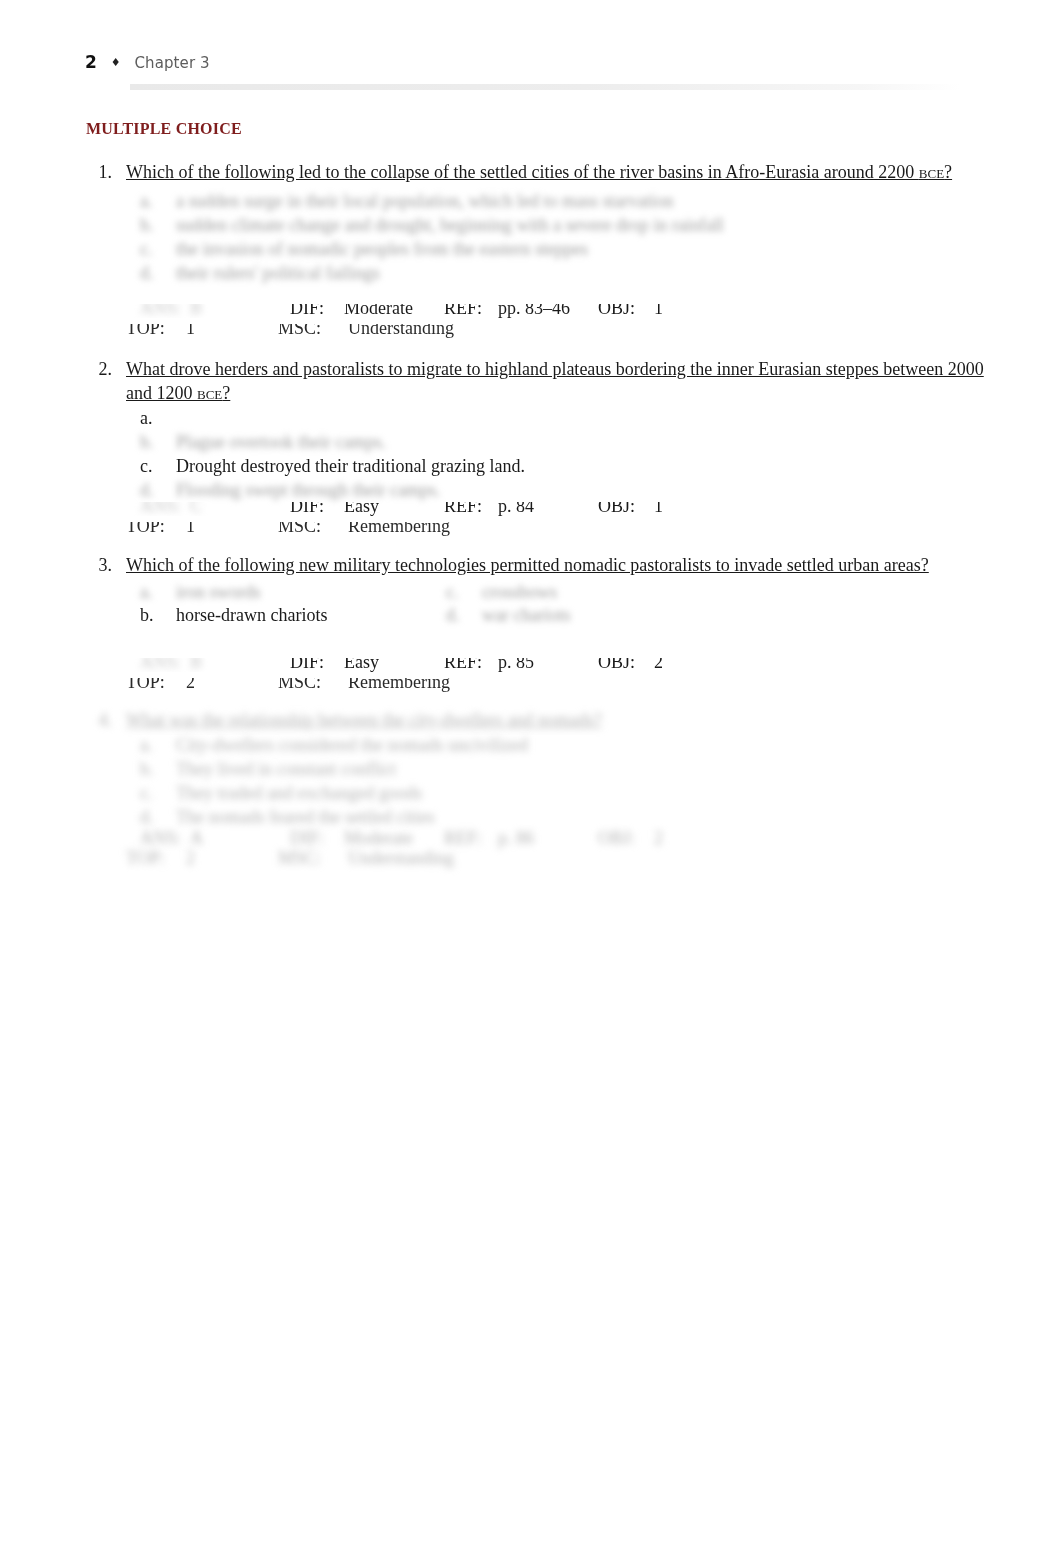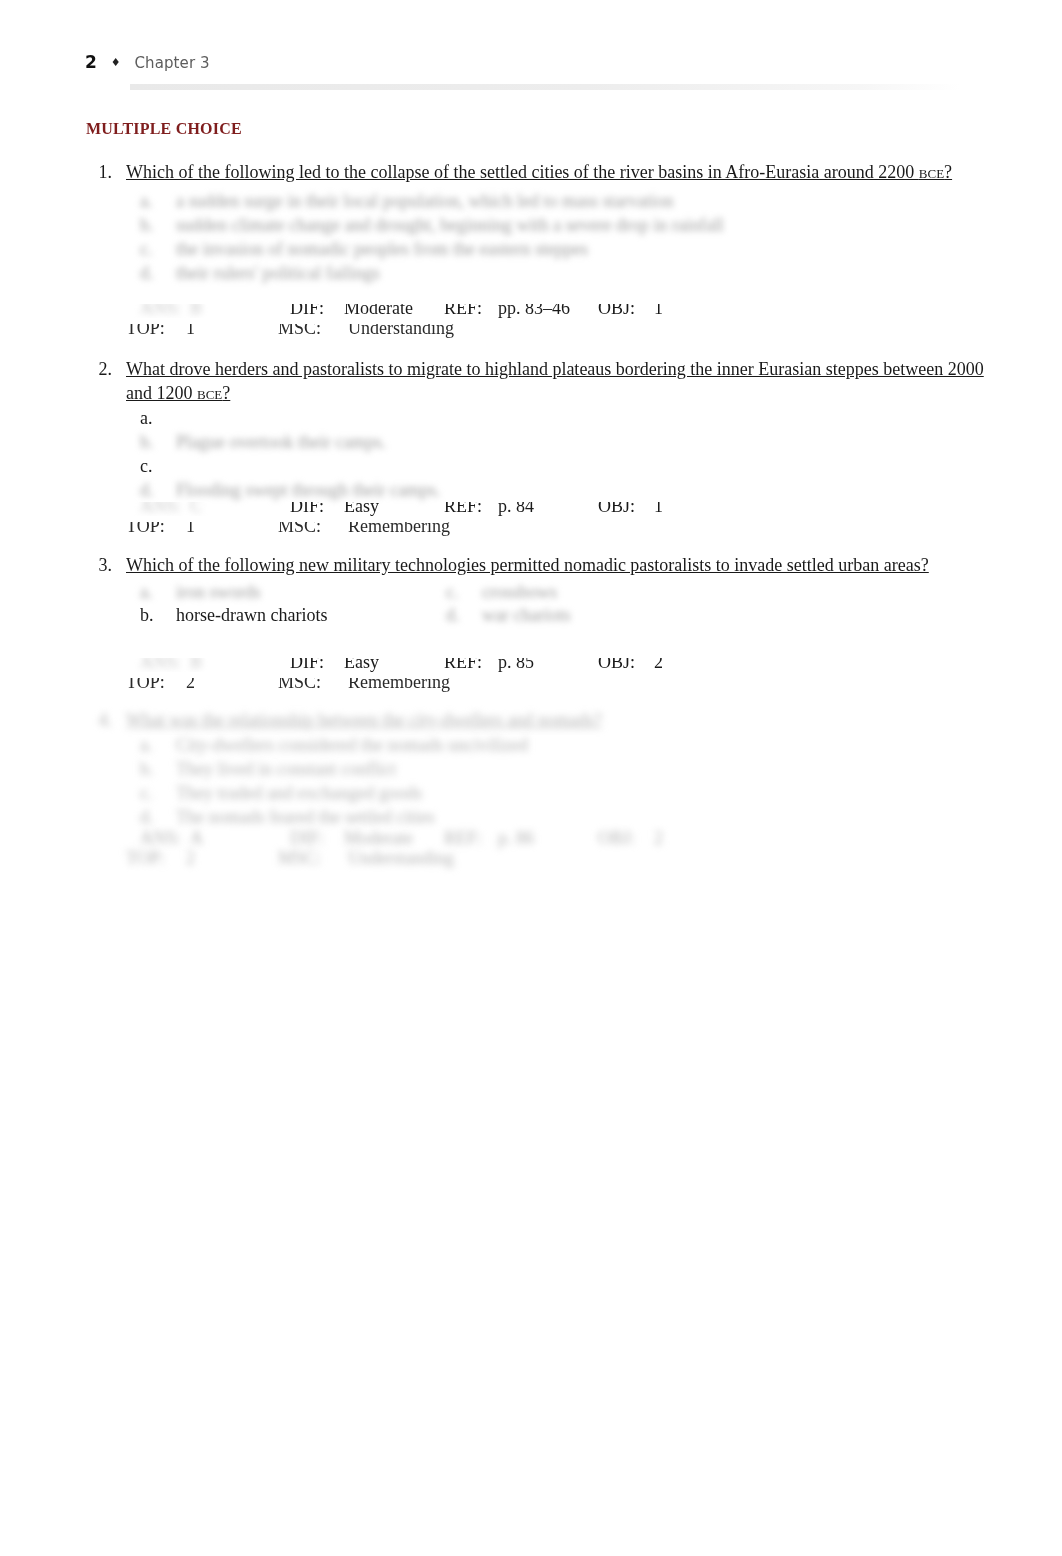--- a/index.html
+++ b/index.html
@@ -266,20 +266,21 @@
       <div class="opt-letter">a.</div>
     </div>
     <div class="opt-row">
       <div class="opt-pad"></div>
       <div class="opt-letter blur">b.</div>
       <div class="opt-text blur">Plague overtook their camps.</div>
     </div>
     <div class="opt-row">
       <div class="opt-pad"></div>
       <div class="opt-letter">c.</div>
+      <div class="opt-text">Drought destroyed their traditional grazing land.</div>
     </div>
     <div class="opt-row">
       <div class="opt-pad"></div>
       <div class="opt-letter blur">d.</div>
       <div class="opt-text blur">Flooding swept through their camps.</div>
     </div>
   </div>
 
   <div class="meta" style="top:496px;">
     <div class="meta-line cut-top">

